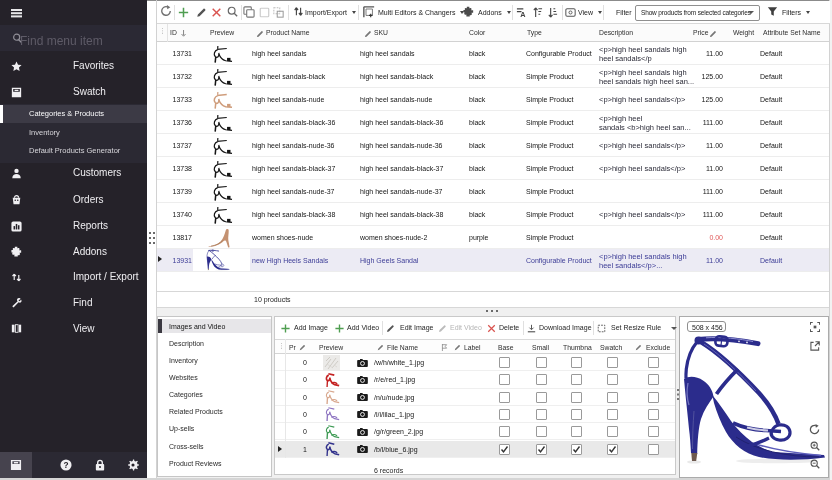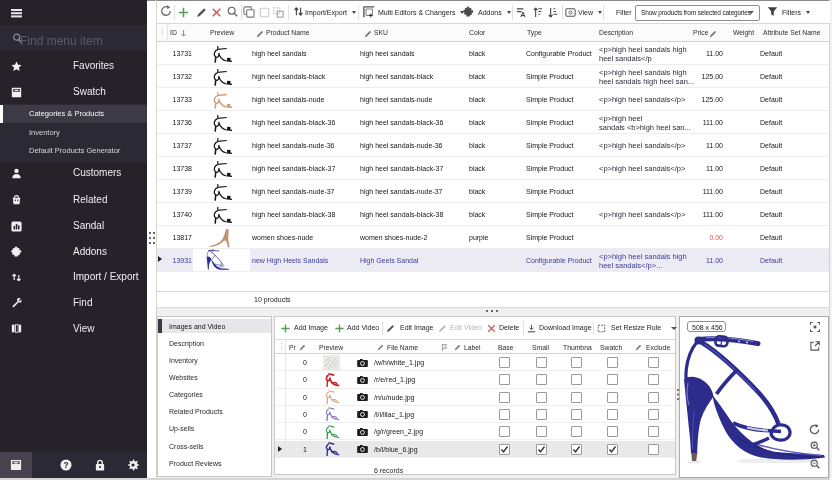--- a/index.html
+++ b/index.html
@@ -103,29 +103,29 @@
       <path d="M1.5 12 C1.5 8.8 4 7.1 6.5 7.1 C9 7.1 11.5 8.8 11.5 12 Z" fill="#f0eff2"></path>
     </svg>
   <div class="mlabel mtext" style="top:168px;">Customers</div>
 
   <svg class="micon" style="top:194px;" viewBox="0 0 13 13">
       <path d="M2 4.5 h9 l-1 7.5 h-7 Z" fill="#f0eff2"></path>
       <path d="M4 4.5 C4 1 9 1 9 4.5" fill="none" stroke="#f0eff2" stroke-width="1.3"></path>
       <circle cx="5" cy="7.5" r="0.9" fill="#252229"></circle>
       <circle cx="8" cy="7.5" r="0.9" fill="#252229"></circle>
     </svg>
-  <div class="mlabel mtext" style="top:194.5px;">Related</div>
+  <div class="mlabel mtext" style="top:194.5px;">Orders</div>
 
   <svg class="micon" style="top:220.5px;" viewBox="0 0 13 13">
       <rect x="0.5" y="0.5" width="12" height="12" rx="2" fill="#f0eff2"></rect>
       <rect x="3" y="6" width="1.8" height="4" fill="#252229"></rect>
       <rect x="5.6" y="3.5" width="1.8" height="6.5" fill="#252229"></rect>
       <rect x="8.2" y="5" width="1.8" height="5" fill="#252229"></rect>
     </svg>
-  <div class="mlabel mtext" style="top:221px;">Sandal</div>
+  <div class="mlabel mtext" style="top:221px;">Reports</div>
 
   <svg class="micon" style="top:246px;" viewBox="0 0 13 13">
       <path d="M4.5 1 h3 v2 c2 -1.5 3.5 0.5 2 2 h2.5 v3 h-2 c1.5 2 -0.5 3.8 -2 2.5 v2 h-4 v-2.5 c-1.8 1.3 -3.5 -0.7 -2 -2.2 h-1.5 v-3 h2 c-1.3 -1.8 0.5 -3.3 2 -1.8 Z" fill="#f0eff2"></path>
     </svg>
   <div class="mlabel mtext" style="top:246.5px;">Addons</div>
 
   <svg class="micon" style="top:271.5px;" viewBox="0 0 13 13">
       <path d="M3.8 9.5 V3.5 M3.8 2.5 L1.8 5 M3.8 2.5 L5.8 5" stroke="#f0eff2" stroke-width="1.4" fill="none"></path>
       <path d="M9.2 3.5 V9.5 M9.2 10.5 L7.2 8 M9.2 10.5 L11.2 8" stroke="#f0eff2" stroke-width="1.4" fill="none"></path>
     </svg>

